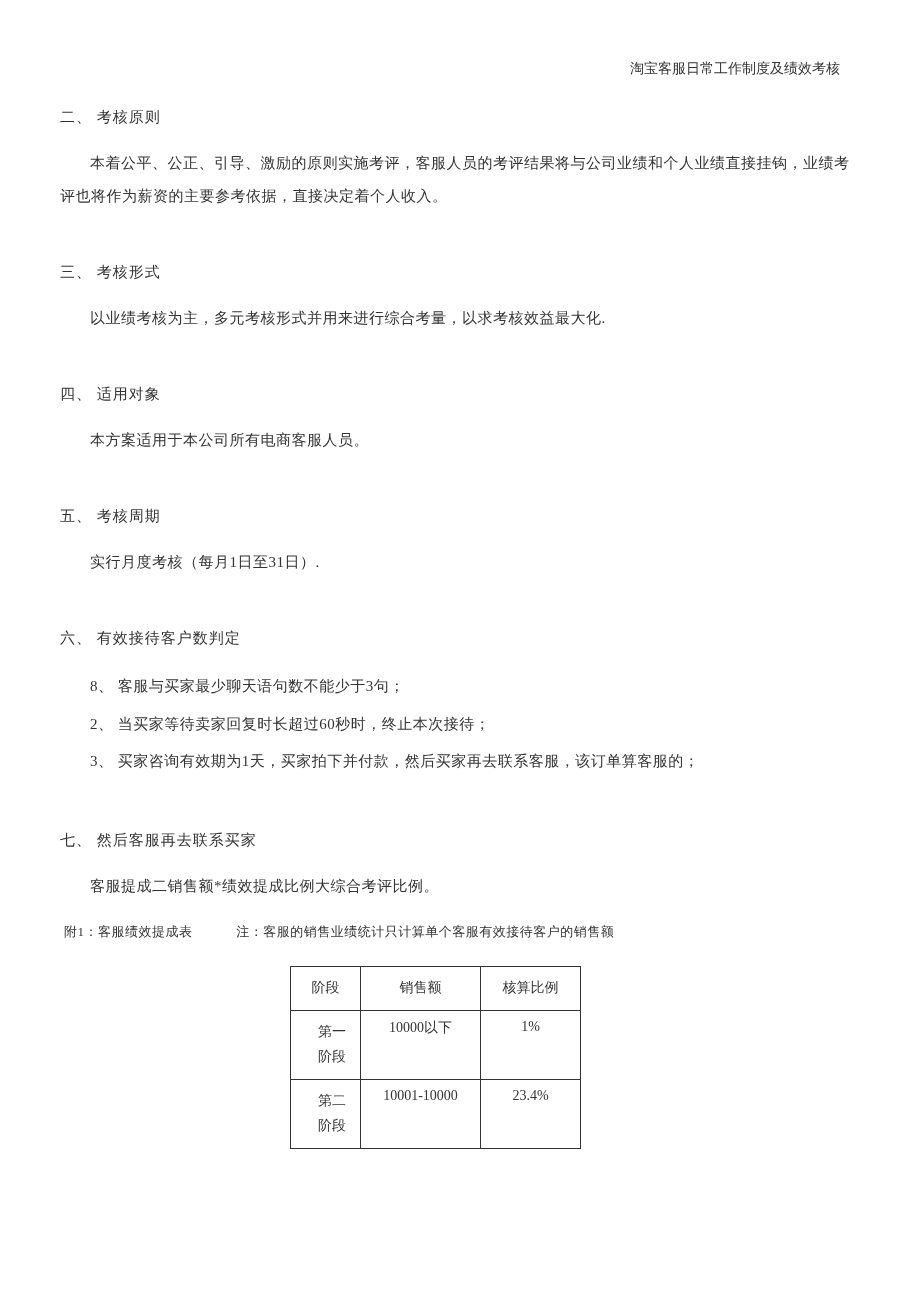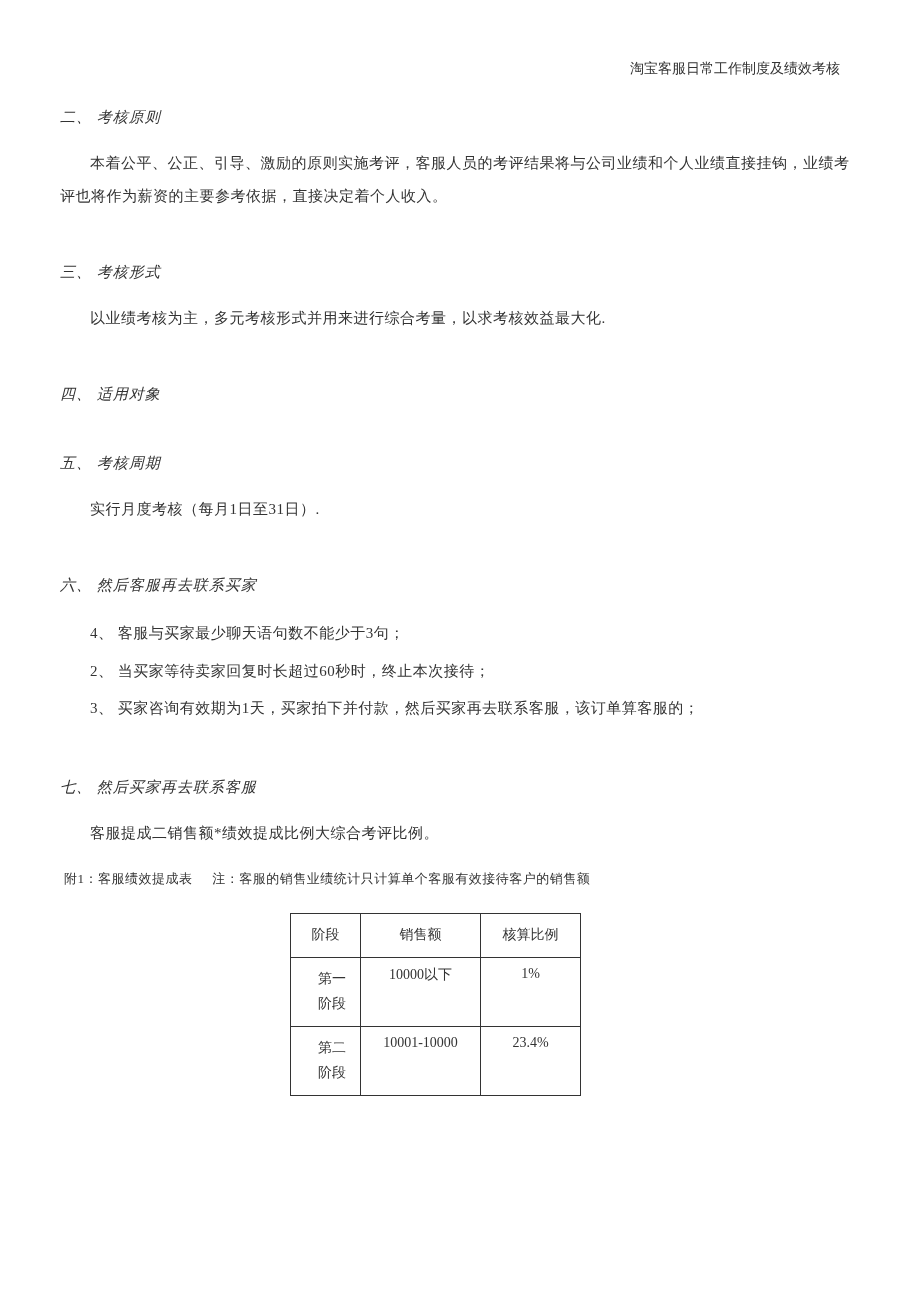--- a/index.html
+++ b/index.html
@@ -18,21 +18,20 @@
       color: #333333;
       padding-right: 20px;
       margin-bottom: 30px;
     }
     .section-heading {
       font-size: 15px;
       color: #333333;
       margin-top: 5px;
       margin-bottom: 20px;
       letter-spacing: 1px;
-      font-style: italic;
     }
     .section-paragraph {
       font-size: 15px;
       color: #333333;
       text-indent: 2em;
       line-height: 2.2;
       margin-bottom: 40px;
       letter-spacing: 0.5px;
     }
     .section-gap { margin-top: 50px; }
@@ -45,21 +44,21 @@
     }
     .list-block { margin-bottom: 40px; }
     .attachment-line {
       font-size: 13px;
       color: #333333;
       margin-top: 10px;
       margin-bottom: 25px;
       padding-left: 4px;
       letter-spacing: 0.5px;
     }
-    .attachment-label { display: inline-block; margin-right: 16px; }
+    .attachment-label { display: inline-block; margin-right: 40px; }
     table.commission-table {
       border-collapse: collapse;
       margin-left: 230px;
       font-size: 14px;
       color: #333333;
     }
     table.commission-table th, table.commission-table td {
       border: 1px solid #333333;
       padding: 10px 14px;
       text-align: center;
@@ -101,38 +100,39 @@
   <div class="section-paragraph">本着公平、公正、引导、激励的原则实施考评，客服人员的考评结果将与公司业绩和个人业绩直接挂钩，业绩考评也将作为薪资的主要参考依据，直接决定着个人收入。</div>
 </div>
 
 <div class="section-gap">
   <div class="section-heading">三、 考核形式</div>
   <div class="section-paragraph">以业绩考核为主，多元考核形式并用来进行综合考量，以求考核效益最大化.</div>
 </div>
 
 <div class="section-gap">
   <div class="section-heading">四、 适用对象</div>
+  <div class="section-paragraph">本方案适用于本公司所有电商客服人员。</div>
 </div>
 
 <div class="section-gap">
   <div class="section-heading">五、 考核周期</div>
   <div class="section-paragraph">实行月度考核（每月1日至31日）.</div>
 </div>
 
 <div class="section-gap">
-  <div class="section-heading">六、 然后客服再去联系买家</div>
+  <div class="section-heading">六、 有效接待客户数判定</div>
   <div class="list-block">
-    <div class="list-item">4、 客服与买家最少聊天语句数不能少于3句；</div>
+    <div class="list-item">8、 客服与买家最少聊天语句数不能少于3句；</div>
     <div class="list-item">2、 当买家等待卖家回复时长超过60秒时，终止本次接待；</div>
     <div class="list-item">3、 买家咨询有效期为1天，买家拍下并付款，然后买家再去联系客服，该订单算客服的；</div>
   </div>
 </div>
 
 <div class="section-gap">
-  <div class="section-heading">七、 然后买家再去联系客服</div>
+  <div class="section-heading">七、 然后客服再去联系买家</div>
   <div class="section-paragraph" style="margin-bottom:20px;">客服提成二销售额*绩效提成比例大综合考评比例。</div>
   <div class="attachment-line">
     <span class="attachment-label">附1：客服绩效提成表</span>
     <span>注：客服的销售业绩统计只计算单个客服有效接待客户的销售额</span>
   </div>
   <table class="commission-table">
     <thead>
       <tr>
         <th>阶段</th>
         <th>销售额</th>

